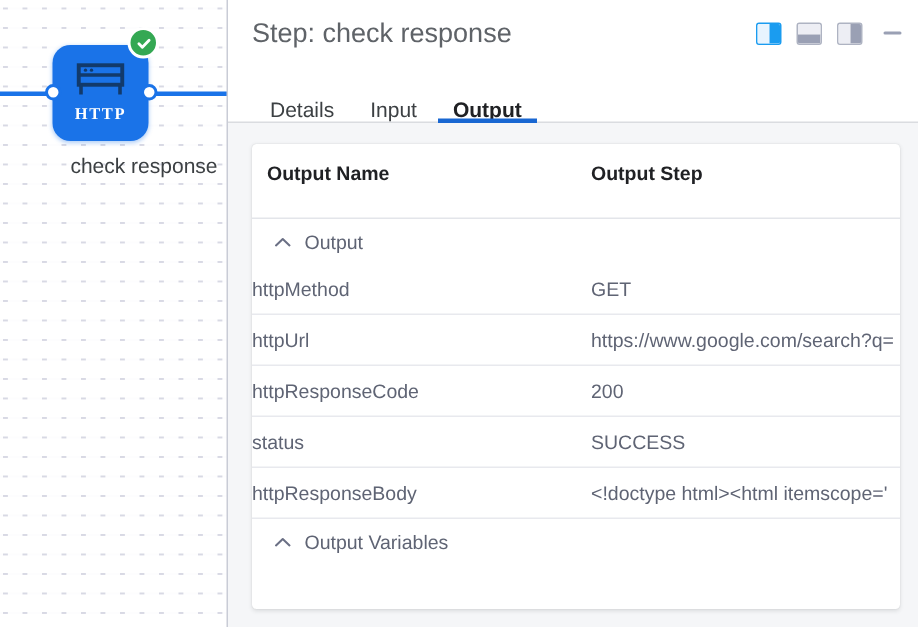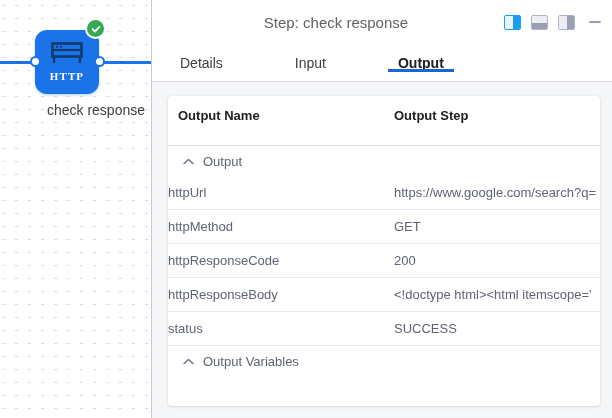--- a/index.html
+++ b/index.html
@@ -142,26 +142,25 @@
   }
   .panel-header {
     height: 44px;
     flex: 0 0 44px;
     display: flex;
     align-items: center;
     padding: 0 10px 0 16px;
     box-sizing: border-box;
   }
   .panel-title {
-    font-size: 15px;
+    font-size: 18px;
     color: #5f6368;
     font-weight: normal;
     flex: 1 1 auto;
     white-space: nowrap;
-    text-align: center;
   }
   .header-actions {
     display: flex;
     align-items: center;
     gap: 10px;
   }
   .layout-btn {
     width: 17px;
     height: 15px;
     box-sizing: border-box;
@@ -222,25 +221,24 @@
     width: 12px;
     height: 2px;
     background: #9aa0b4;
     border-radius: 1px;
   }
 
   .tabs {
     flex: 0 0 38px;
     height: 38px;
     display: flex;
-    align-items: center;
+    align-items: flex-end;
     padding-left: 16px;
     box-sizing: border-box;
     border-bottom: 1px solid #dadce0;
-    gap: 48px;
   }
   .tab {
     position: relative;
     display: flex;
     align-items: center;
     padding: 0 12px;
     font-size: 14px;
     color: #3c4043;
     cursor: pointer;
     white-space: nowrap;
@@ -423,38 +421,38 @@
                     <svg width="11" height="7" viewBox="0 0 11 7" aria-hidden="true">
                       <path d="M1 5.6 L5.5 1.4 L10 5.6" fill="none" stroke="#6b7085" stroke-width="1.4" stroke-linecap="round" stroke-linejoin="round"></path>
                     </svg>
                   </span>
                   <span>Output</span>
                 </span>
               </td>
             </tr>
 
             <tr>
+              <td class="name-cell">httpMethod</td>
+              <td class="value-cell">GET</td>
+            </tr>
+            <tr>
               <td class="name-cell">httpUrl</td>
               <td class="value-cell">https://www.google.com/search?q=</td>
             </tr>
             <tr>
-              <td class="name-cell">httpMethod</td>
-              <td class="value-cell">GET</td>
-            </tr>
-            <tr>
               <td class="name-cell">httpResponseCode</td>
               <td class="value-cell">200</td>
             </tr>
             <tr>
+              <td class="name-cell">status</td>
+              <td class="value-cell">SUCCESS</td>
+            </tr>
+            <tr>
               <td class="name-cell">httpResponseBody</td>
               <td class="value-cell">&lt;!doctype html&gt;&lt;html itemscope='</td>
-            </tr>
-            <tr>
-              <td class="name-cell">status</td>
-              <td class="value-cell">SUCCESS</td>
             </tr>
 
             <tr class="group-row">
               <td colspan="2">
                 <span class="group-cell">
                   <span class="chevron">
                     <svg width="11" height="7" viewBox="0 0 11 7" aria-hidden="true">
                       <path d="M1 5.6 L5.5 1.4 L10 5.6" fill="none" stroke="#6b7085" stroke-width="1.4" stroke-linecap="round" stroke-linejoin="round"></path>
                     </svg>
                   </span>

